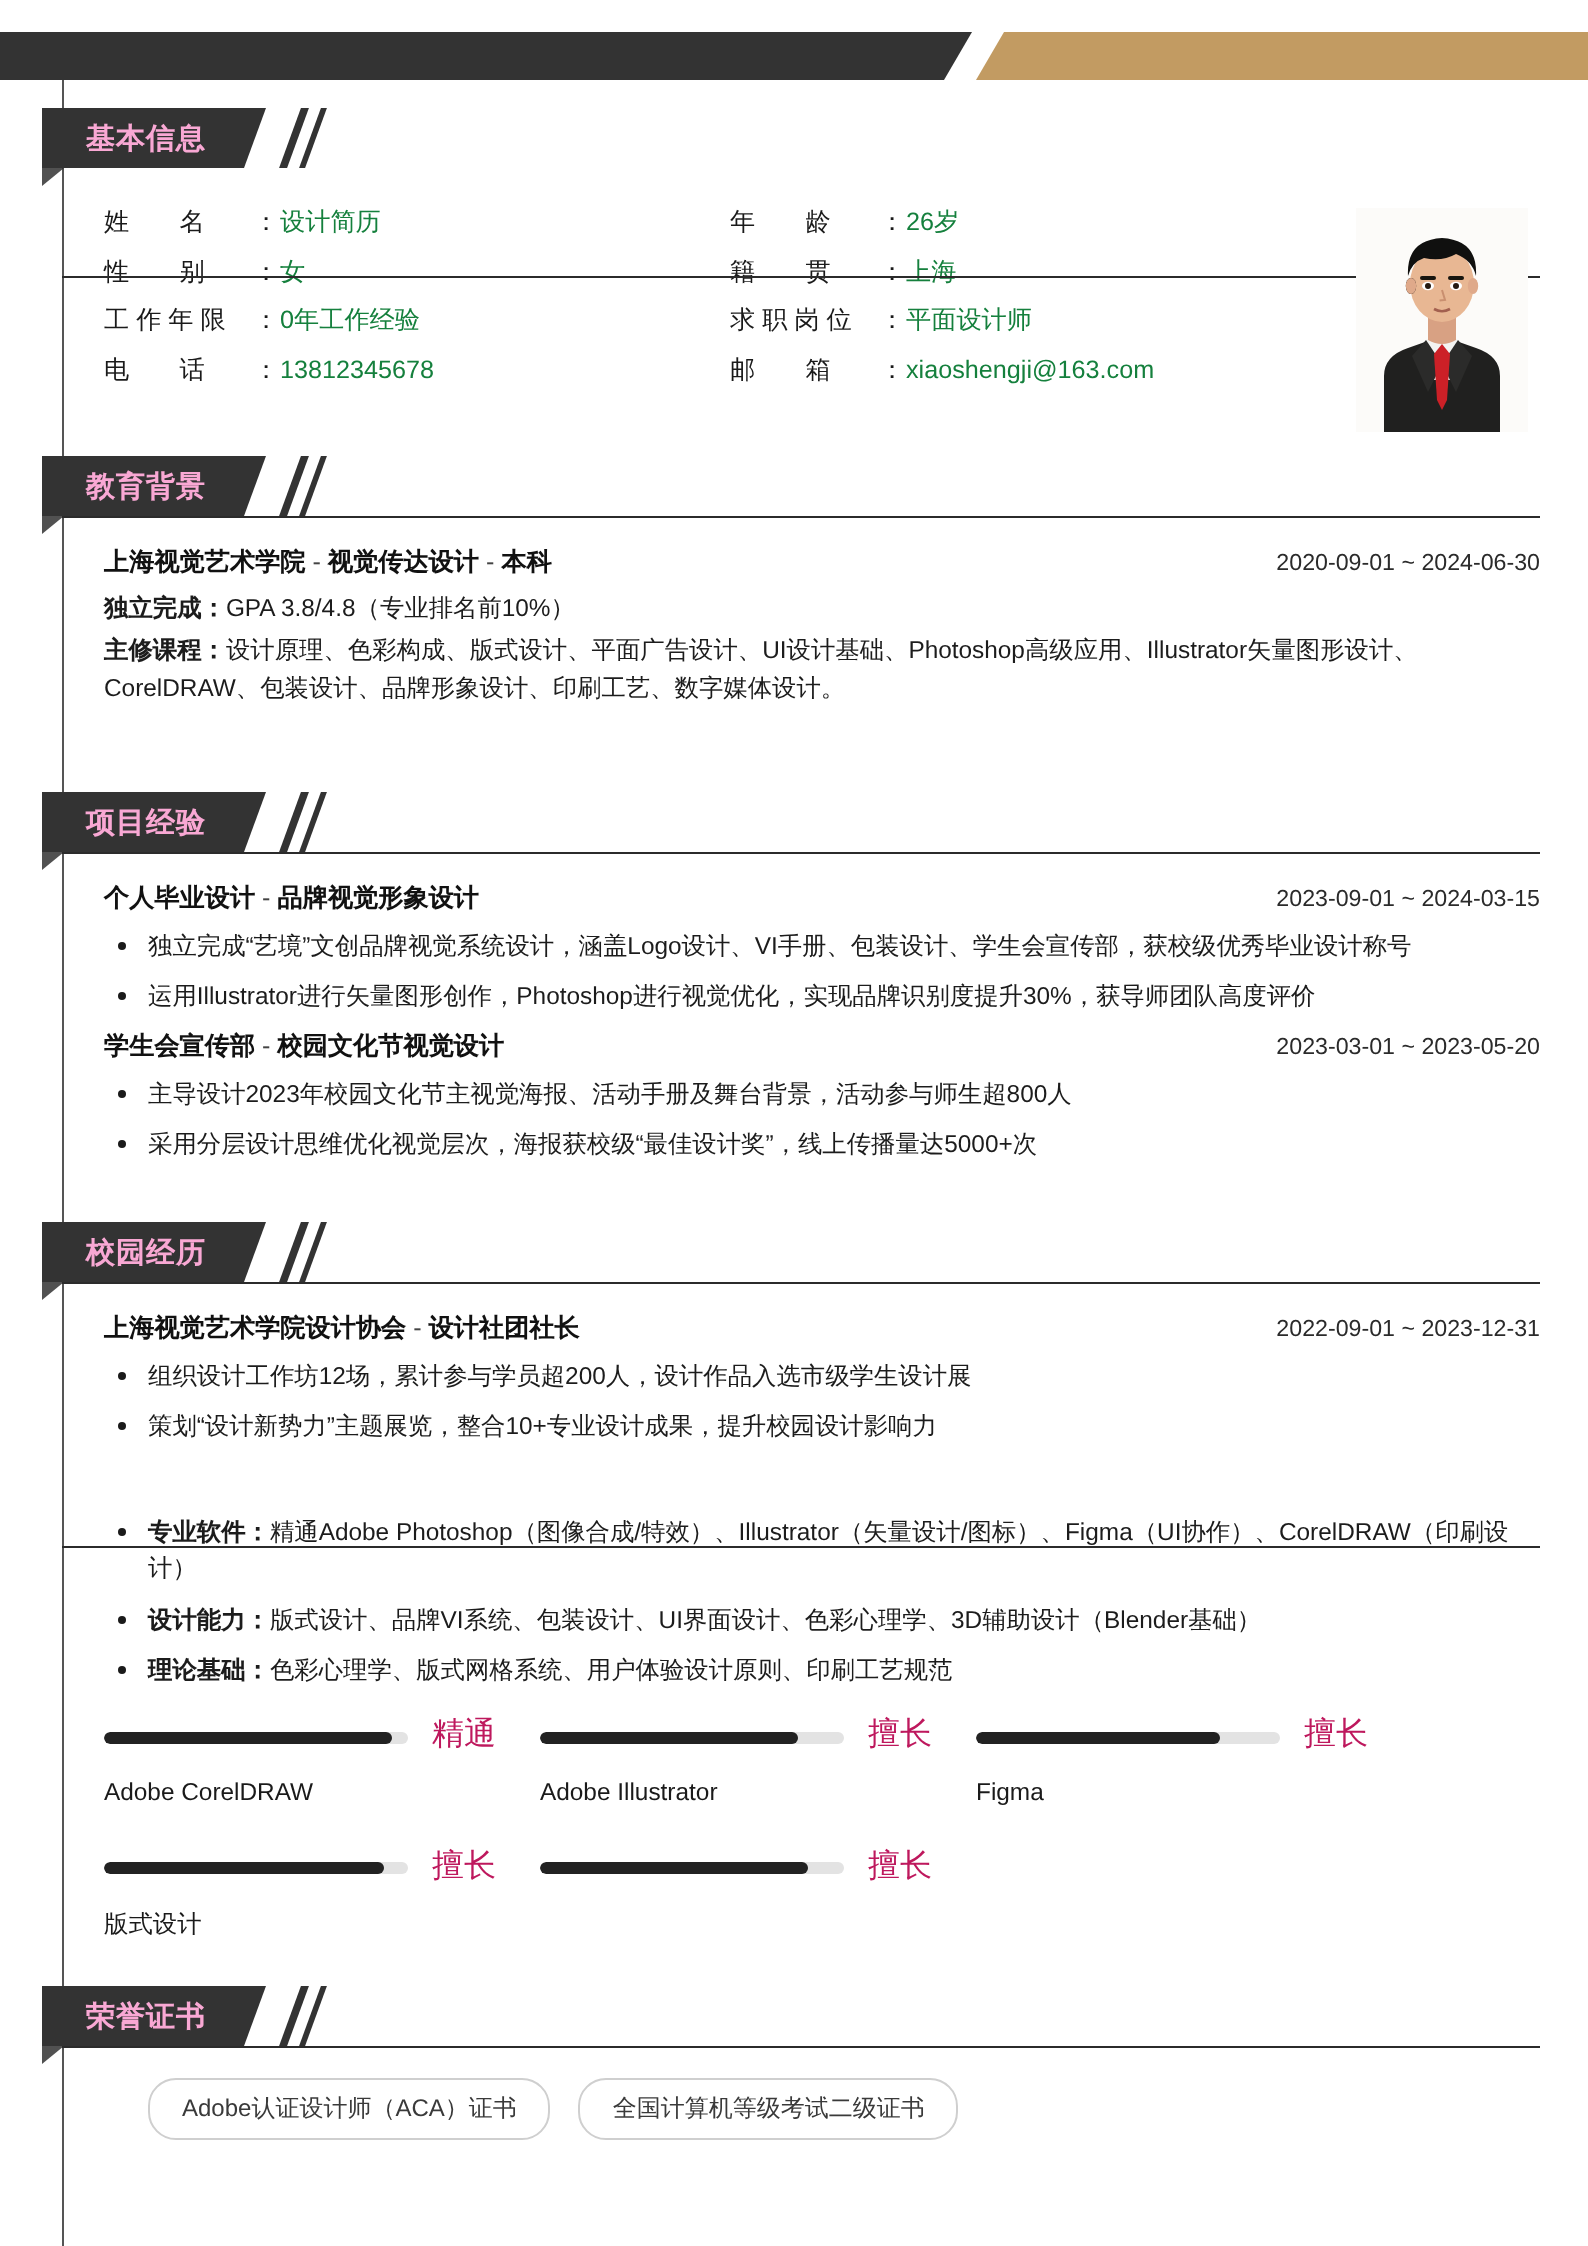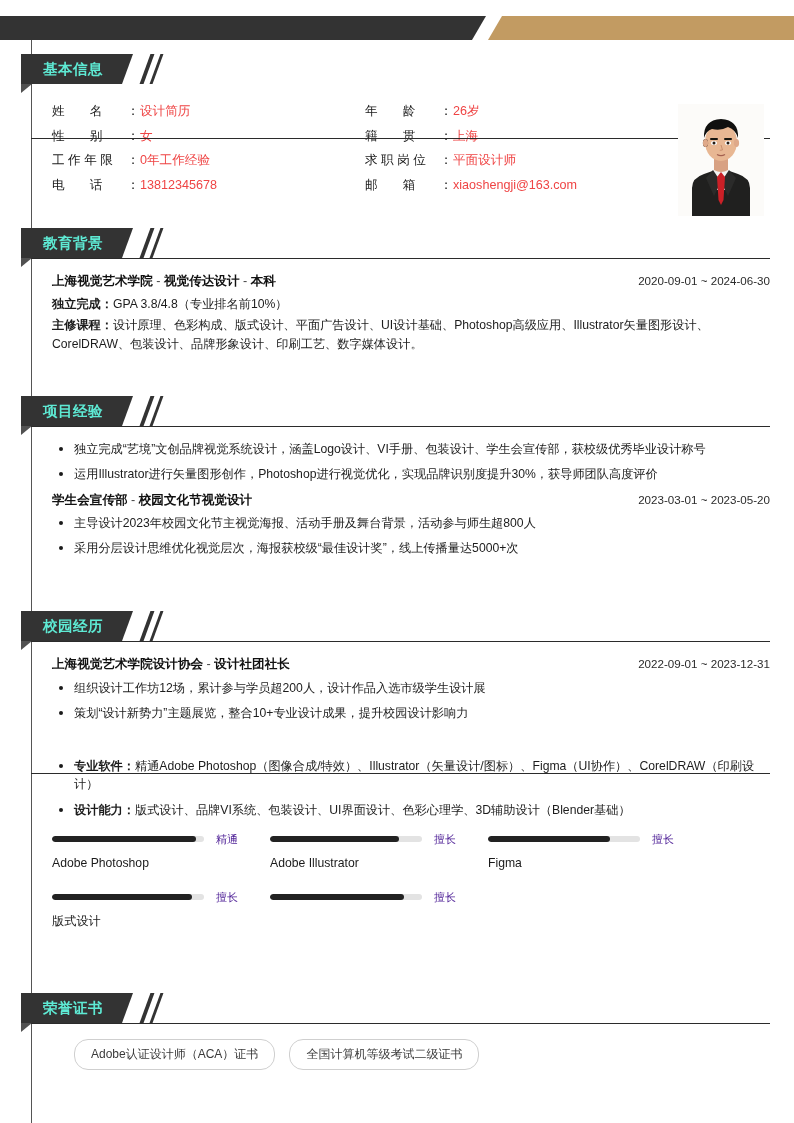--- a/index.html
+++ b/index.html
@@ -70,21 +70,21 @@
     position: relative;
     height: 30px;
     margin-left: 21px;
     width: 250px;
   }
   .sec-tab {
     position: absolute;
     left: 0; top: 0;
     height: 30px;
     background: #333333;
-    color: #5eead4;
+    color: #f9a8d4;
     padding: 0 14px 0 22px;
     display: flex;
     align-items: center;
     font-size: 14.5px;
     font-weight: bold;
     letter-spacing: .5px;
     clip-path: polygon(0 0, 100% 0, calc(100% - 11px) 100%, 0 100%);
     box-sizing: border-box;
     min-width: 112px;
   }
@@ -152,21 +152,21 @@
     width: 74px;
     display: inline-flex;
     justify-content: space-between;
     color: #1a1a1a;
   }
   .info-colon {
     width: 14px;
     text-align: center;
     color: #1a1a1a;
   }
-  .info-value { color: #ef4444; }
+  .info-value { color: #15803d; }
 
   
   .avatar {
     width: 86px;
     height: 112px;
     margin-right: 6px;
     margin-top: 2px;
     background: #fbfaf8;
     position: relative;
     overflow: hidden;
@@ -242,23 +242,23 @@
     border-radius: 3px;
     background: #e3e3e3;
     overflow: hidden;
   }
   .bar-fill {
     height: 6px;
     border-radius: 3px;
     background: #222222;
   }
   .bar-level {
-    font-size: 11px;
+    font-size: 16px;
     margin-left: 12px;
-    color: #4c1d95;
+    color: #be185d;
     white-space: nowrap;
   }
   .bar-name {
     font-size: 12.2px;
     margin-top: 6px;
     color: #1a1a1a;
   }
 
   
   .pills {
@@ -419,20 +419,26 @@
       <div class="sec-tab-corner"></div>
       <div class="slashes" style="left:118px;">
         <div class="slash" style="left:6px;"></div>
         <div class="slash thin" style="left:16px;"></div>
       </div>
     </div>
     <div style="position:absolute;left:31px;width:739px;top:30px;height:1px;background:#2b2b2b;"></div>
     <div class="sec-body">
 
       <div>
+        <div class="entry-head">
+          <div class="entry-title">
+            <span>个人毕业设计</span><span class="sep"> - </span><span>品牌视觉形象设计</span>
+          </div>
+          <div class="entry-date">2023-09-01 ~ 2024-03-15</div>
+        </div>
         <ul class="bullets">
           <li>独立完成“艺境”文创品牌视觉系统设计，涵盖Logo设计、VI手册、包装设计、学生会宣传部，获校级优秀毕业设计称号</li>
           <li>运用Illustrator进行矢量图形创作，Photoshop进行视觉优化，实现品牌识别度提升30%，获导师团队高度评价</li>
         </ul>
       </div>
 
       <div style="margin-top:4px;">
         <div class="entry-head">
           <div class="entry-title">
             <span>学生会宣传部</span><span class="sep"> - </span><span>校园文化节视觉设计</span>
@@ -475,31 +481,34 @@
   <div class="section" style="top:743px;">
     <div style="position:absolute;left:31px;width:739px;top:30px;height:1px;background:#2b2b2b;"></div>
     <div class="sec-body">
       <ul class="bullets">
         <li>
           <b>专业软件：</b><span>精通Adobe Photoshop（图像合成/特效）、Illustrator（矢量设计/图标）、Figma（UI协作）、CorelDRAW（印刷设计）</span>
         </li>
         <li>
           <b>设计能力：</b><span>版式设计、品牌VI系统、包装设计、UI界面设计、色彩心理学、3D辅助设计（Blender基础）</span>
         </li>
+        <li>
+          <b>理论基础：</b><span>色彩心理学、版式网格系统、用户体验设计原则、印刷工艺规范</span>
+        </li>
       </ul>
 
       <div class="bars">
         <div class="bar-item">
           <div class="bar-row">
             <div class="bar-track">
               <div class="bar-fill" style="width: 95%;"></div>
             </div>
             <div class="bar-level">精通</div>
           </div>
-          <div class="bar-name">Adobe Photoshop</div>
+          <div class="bar-name">Adobe CorelDRAW</div>
         </div>
         <div class="bar-item">
           <div class="bar-row">
             <div class="bar-track">
               <div class="bar-fill" style="width: 85%;"></div>
             </div>
             <div class="bar-level">擅长</div>
           </div>
           <div class="bar-name">Adobe Illustrator</div>
         </div>

